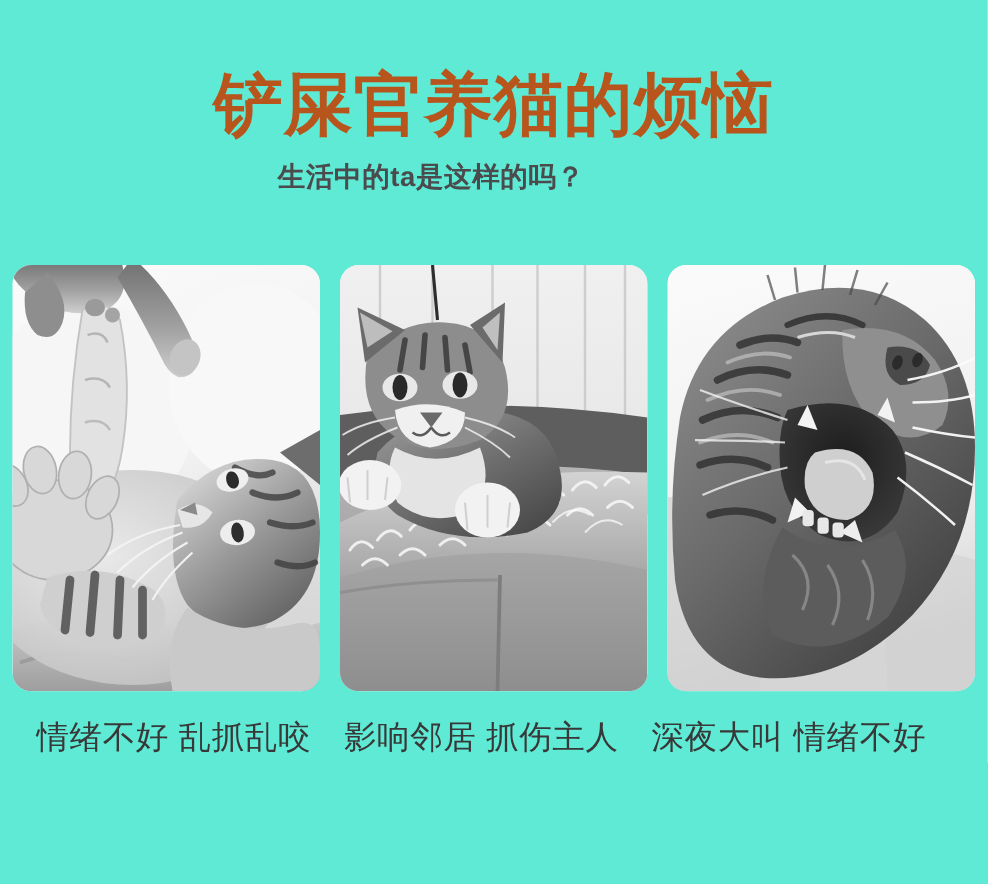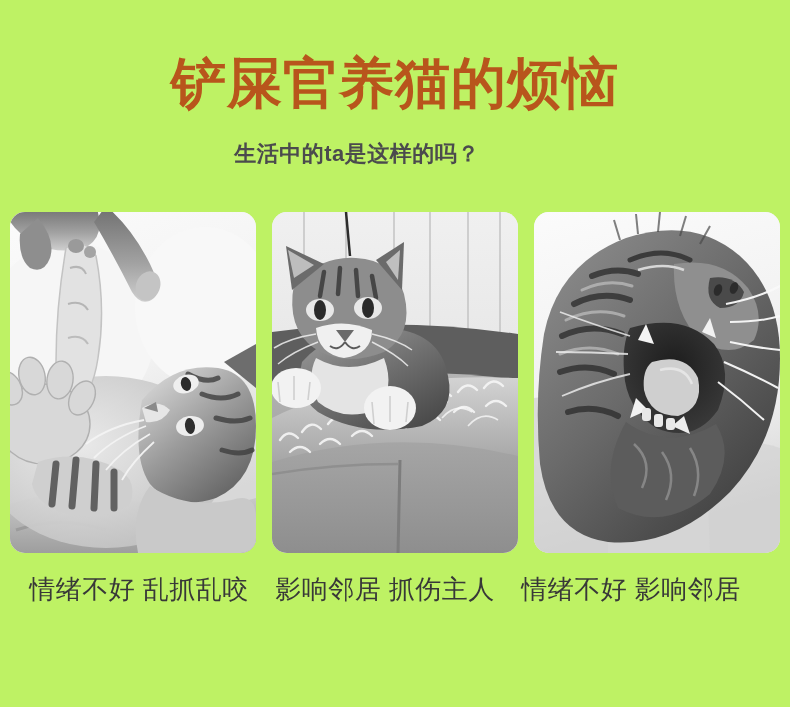--- a/index.html
+++ b/index.html
@@ -11,21 +11,21 @@
     height: 707px;
     background: #f4f2f5;
     font-family: "Liberation Sans", "DejaVu Sans", sans-serif;
     overflow: hidden;
     position: relative;
   }
   .page {
     position: relative;
     width: 790px;
     height: 707px;
-    background: #bef264;
+    background: #5eead4;
   }
 
   
   .header {
     position: absolute;
     top: 0;
     left: 0;
     width: 790px;
     text-align: center;
   }
@@ -39,21 +39,21 @@
     text-align: center;
     font-family: "Liberation Serif", "DejaVu Serif", serif;
     font-size: 55px;
     line-height: 64px;
     font-weight: 700;
     color: #b8551c;
     letter-spacing: 1px;
     white-space: nowrap;
   }
   .sub-title {
-    margin: 12px;
+    margin: 0;
     padding: 0;
     position: absolute;
     top: 127px;
     left: 0;
     width: 690px;
     text-align: center;
     font-family: "Liberation Sans", "DejaVu Sans", sans-serif;
     font-size: 22px;
     line-height: 30px;
     font-weight: 700;
@@ -437,16 +437,16 @@
           <path d="M166 32 L176 14"></path>
         </g>
       </svg>
     </div>
 
   </div>
 
   <div class="caption-row">
     <div class="caption">情绪不好 乱抓乱咬</div>
     <div class="caption">影响邻居 抓伤主人</div>
-    <div class="caption">情绪不好 影响邻居</div>
+    <div class="caption">深夜大叫 情绪不好</div>
   </div>
 
 </div>
 
 </body></html>

